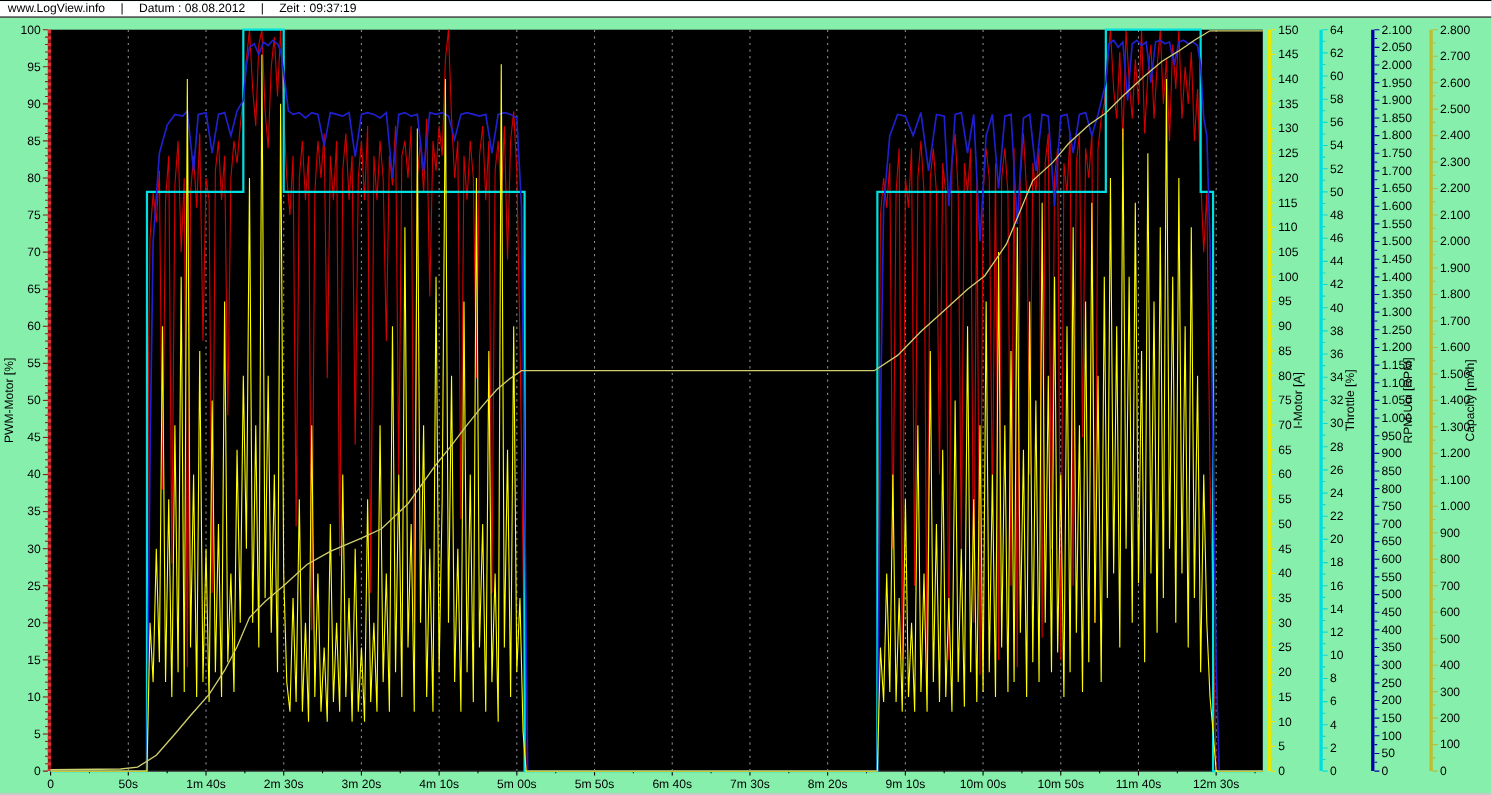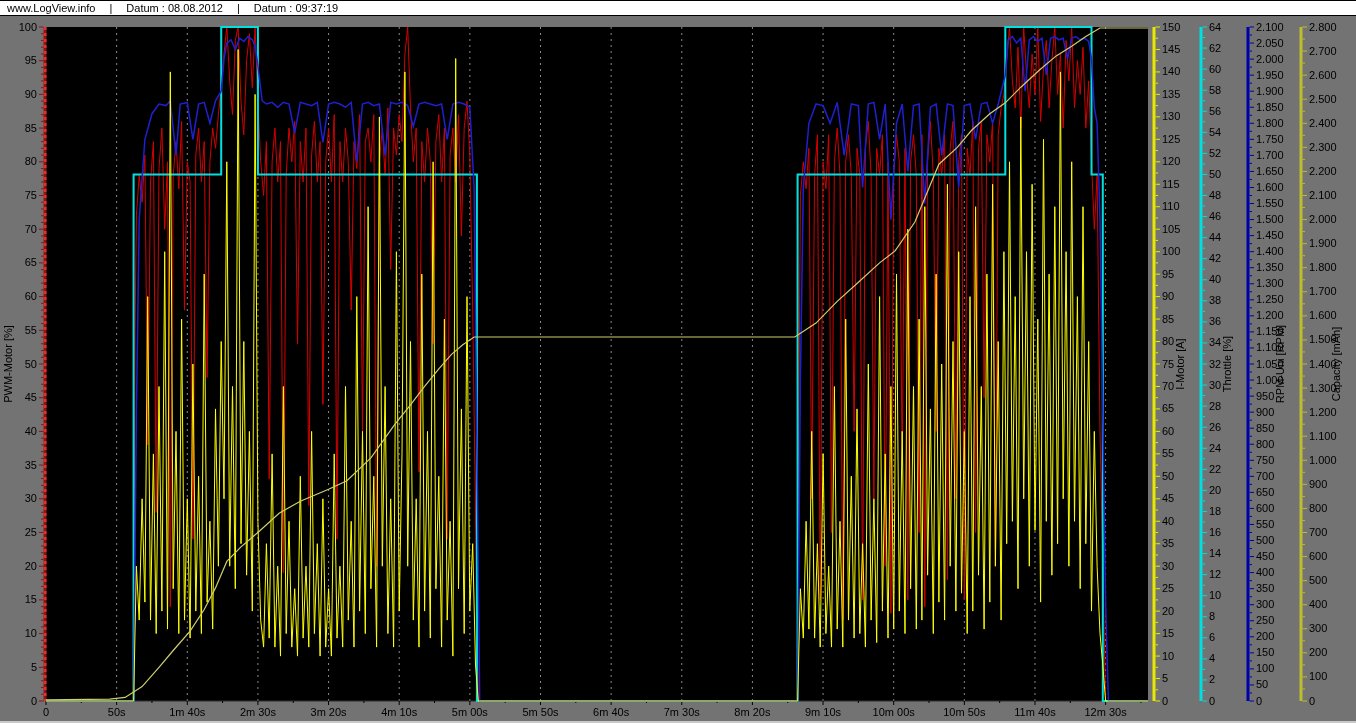--- a/index.html
+++ b/index.html
@@ -1,36 +1,36 @@
 <!DOCTYPE html>
 <html><head>
 <meta charset="utf-8">
 <style>
   html,body{margin:0;padding:0;background:#fff;}
-  #app{position:relative;width:1356px;height:723px;background:#737373;overflow:hidden;
+  #app{position:relative;width:1356px;height:723px;background:#86efac;overflow:hidden;
        font-family:"Liberation Sans","DejaVu Sans",sans-serif;border-top:1px solid #000;}
   #topbar{position:absolute;left:0;top:0;width:100%;height:14px;background:#fff;
           border-bottom:1px solid #000;display:flex;align-items:center;
           font-size:11px;color:#000;white-space:pre;}
   #topbar span{display:inline-block;}
   .tb-site{margin-left:7px;}
   .tb-sep{margin:0 14px;color:#000;}
   #chartsvg{position:absolute;left:0;top:15px;}
   #bottomline{position:absolute;left:0;top:720px;width:100%;height:2px;background:#c9c9c9;}
 </style>
 </head>
 <body>
 <div id="app">
 
 <div id="topbar">
   <span class="tb-site">www.LogView.info</span>
   <span class="tb-sep">|</span>
   <span>Datum : 08.08.2012</span>
   <span class="tb-sep">|</span>
-  <span>Datum : 09:37:19</span>
+  <span>Zeit : 09:37:19</span>
 </div>
 
 <svg id="chartsvg" width="1356" height="708" viewBox="0 15 1356 708">
       <rect x="46" y="26" width="1102" height="674" fill="#000000"></rect>
       <g>
         <line x1="116.64102564102564" y1="26" x2="116.64102564102564" y2="700" stroke="#8a8a8a" stroke-width="1" stroke-dasharray="2,4"></line>
         <line x1="187.28205128205127" y1="26" x2="187.28205128205127" y2="700" stroke="#8a8a8a" stroke-width="1" stroke-dasharray="2,4"></line>
         <line x1="257.9230769230769" y1="26" x2="257.9230769230769" y2="700" stroke="#8a8a8a" stroke-width="1" stroke-dasharray="2,4"></line>
         <line x1="328.56410256410254" y1="26" x2="328.56410256410254" y2="700" stroke="#8a8a8a" stroke-width="1" stroke-dasharray="2,4"></line>
         <line x1="399.20512820512823" y1="26" x2="399.20512820512823" y2="700" stroke="#8a8a8a" stroke-width="1" stroke-dasharray="2,4"></line>

